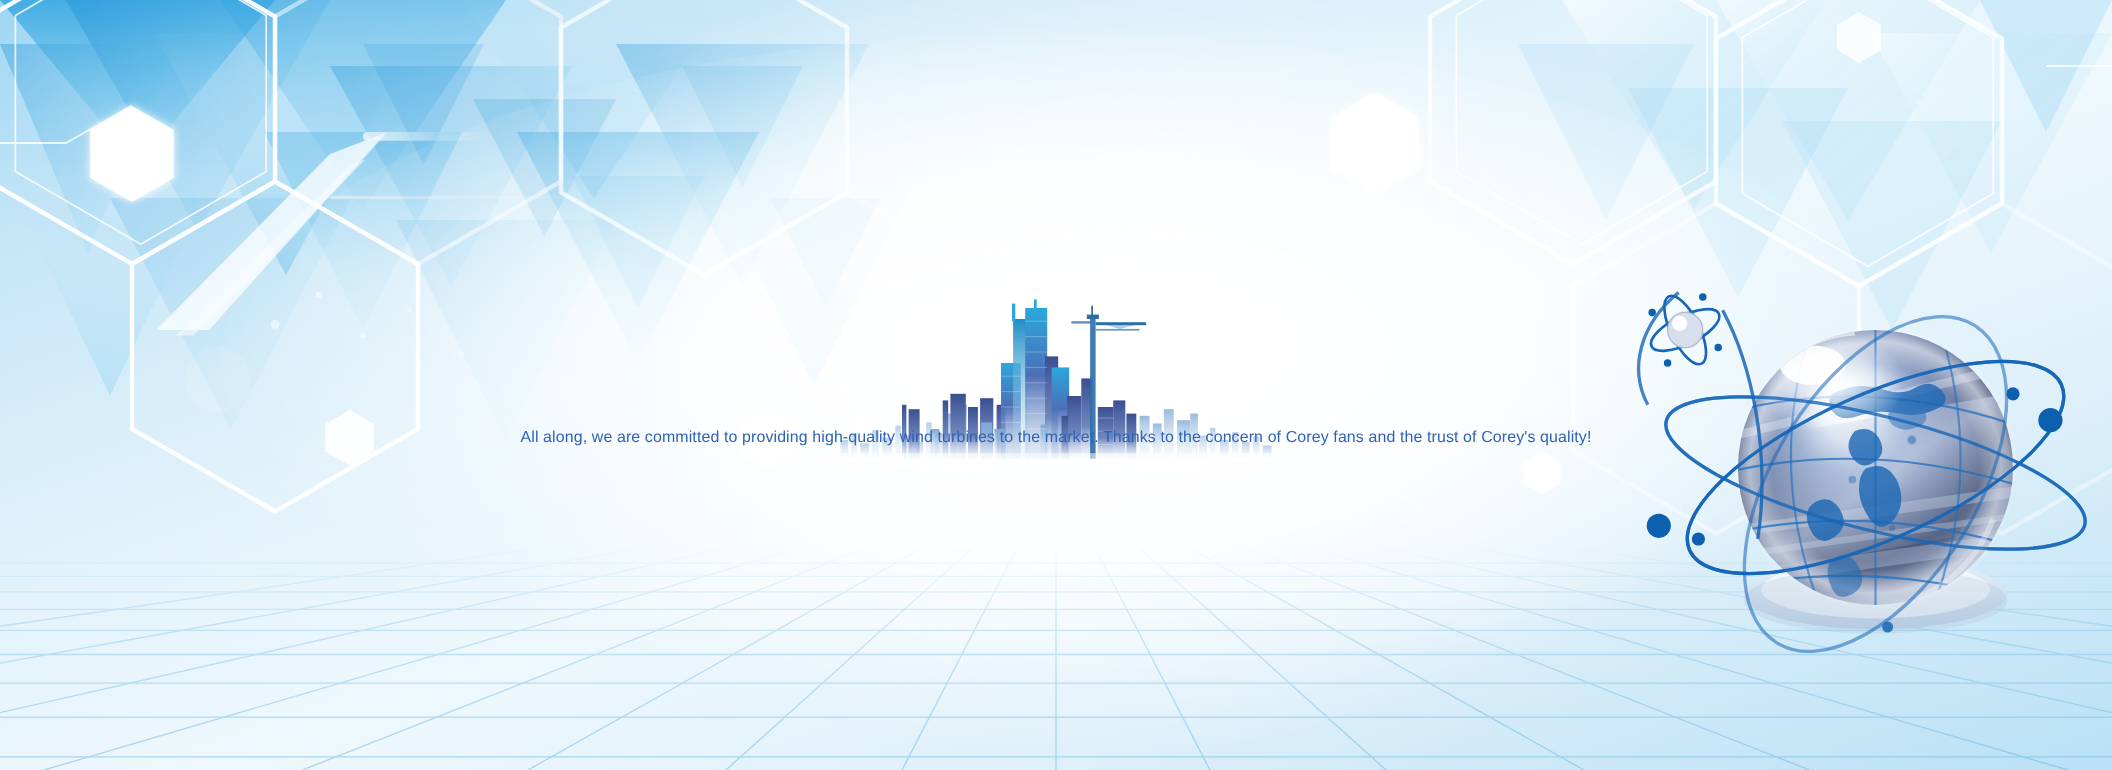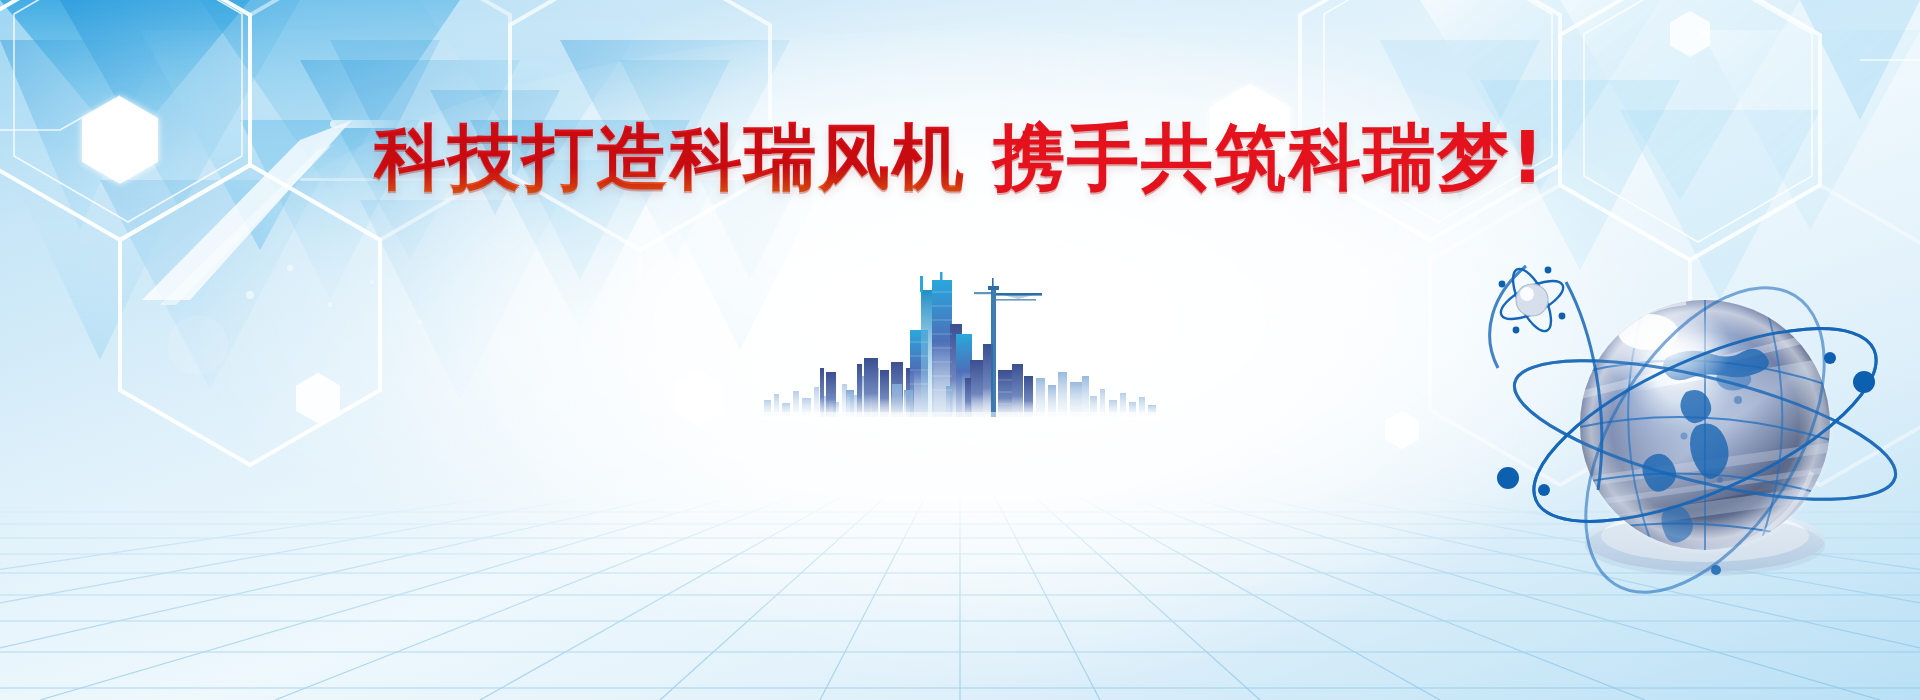--- a/index.html
+++ b/index.html
@@ -462,18 +462,16 @@
       <circle cx="0" cy="0" r="16" fill="none" stroke="#aebcd2" stroke-width="1.2"></circle>
       <circle cx="-30" cy="-16" r="3.4" fill="#0d5fb0"></circle>
       <circle cx="30" cy="16" r="3.4" fill="#0d5fb0"></circle>
       <circle cx="16" cy="-30" r="3.4" fill="#0d5fb0"></circle>
       <circle cx="-16" cy="30" r="3.4" fill="#0d5fb0"></circle>
       <path d="M34,-18 C 60,30 78,110 66,190" stroke="#1566b8" stroke-width="3" fill="none" opacity=".85"></path>
       <path d="M-6,-34 C -40,-6 -52,34 -34,68" stroke="#1566b8" stroke-width="3" fill="none" opacity=".8"></path>
     </g>
   </svg>
 
-  <div id="headline">
-    <span class="grad">科技打造科瑞风机</span><span class="plain"> 携手共筑科瑞梦!</span>
-  </div>
-
+
+  <div id="sub-en">All along, we are committed to providing high-quality wind turbines to the market. Thanks to the concern of Corey fans and the trust of Corey's quality!</div>
 
 </div>
 
 </body></html>

